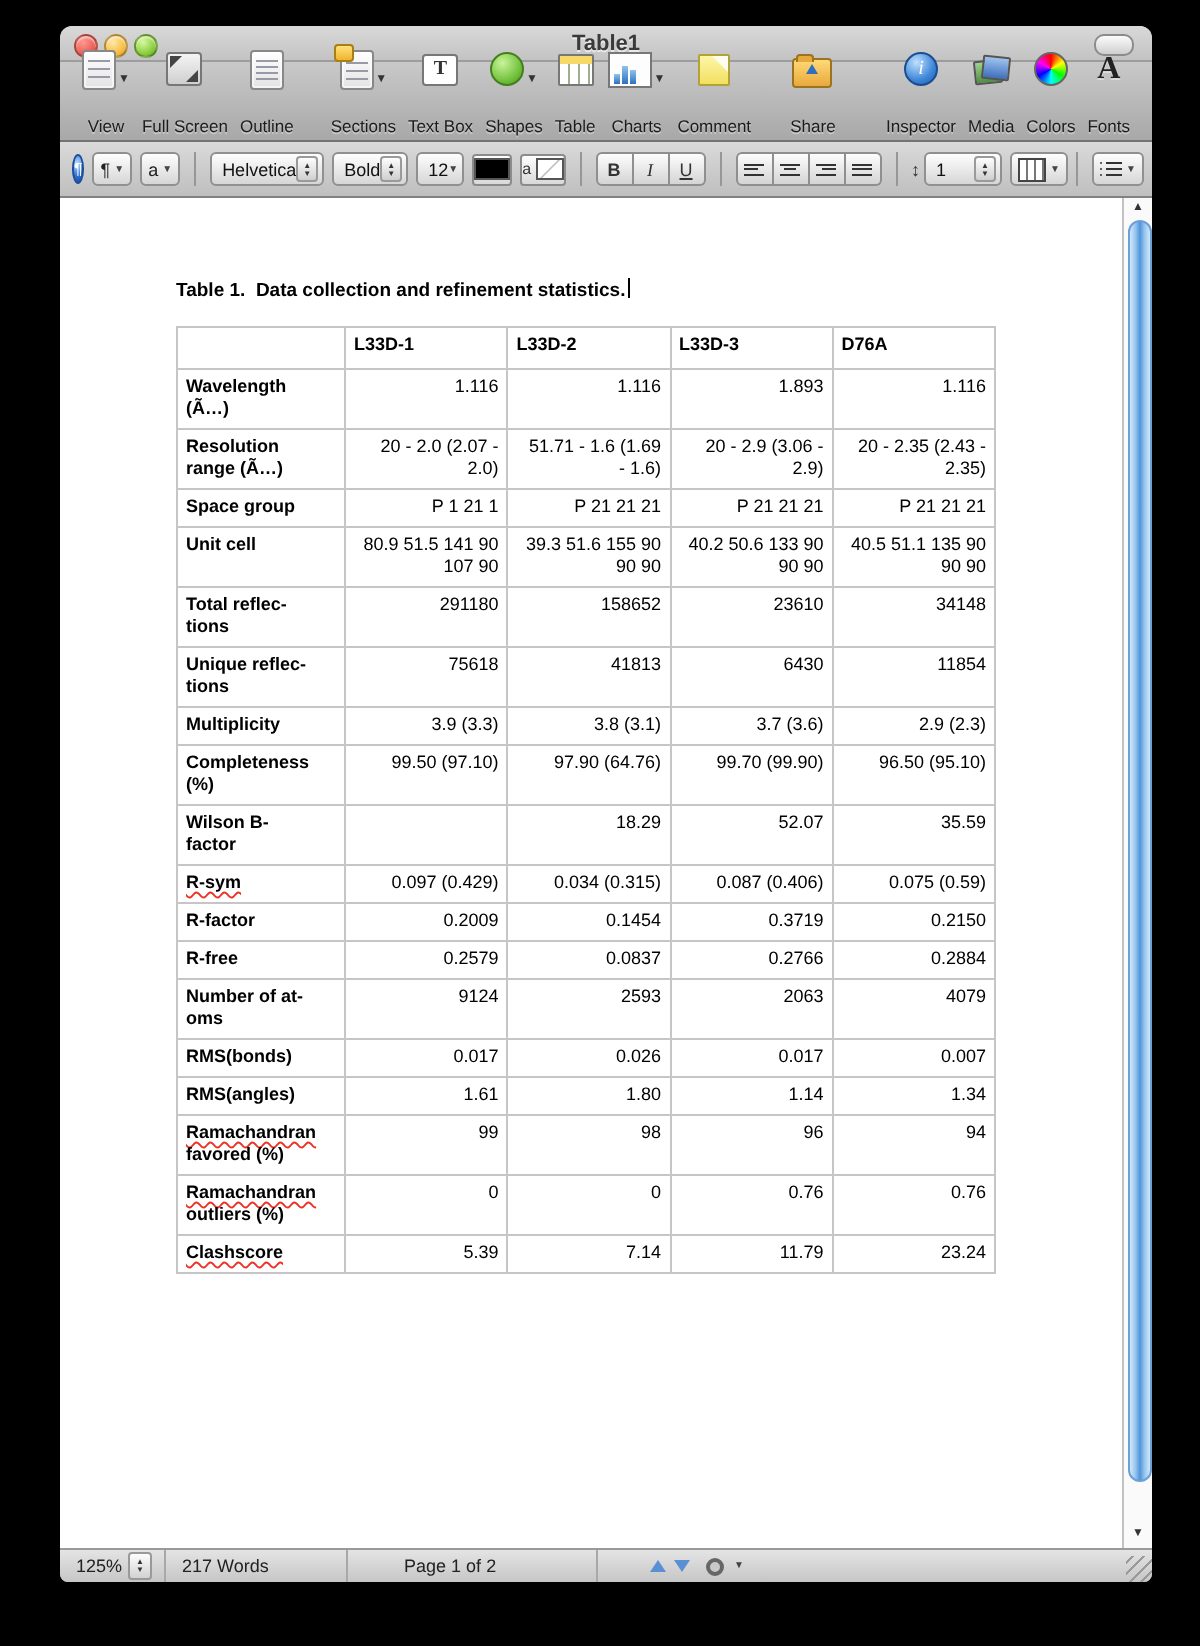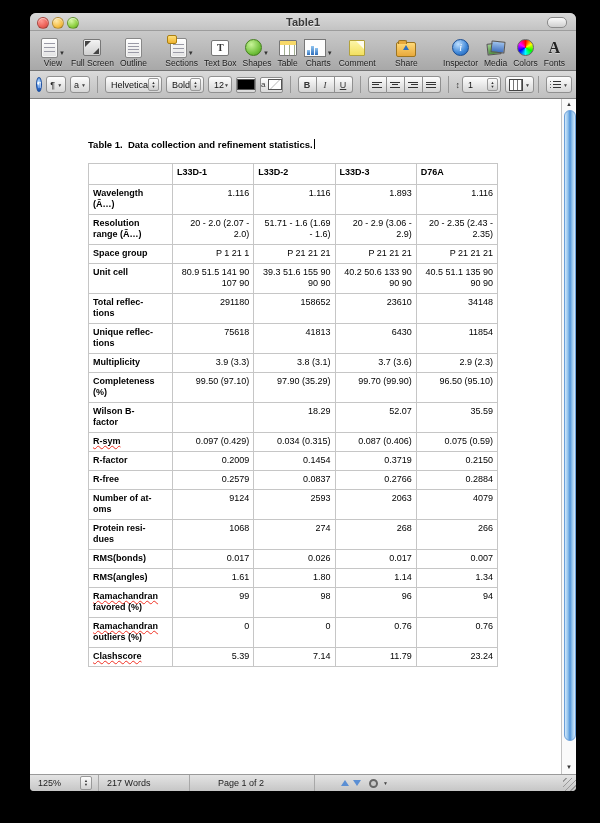--- a/index.html
+++ b/index.html
@@ -11,21 +11,21 @@
   .tl{position:absolute;top:3.5px;width:10px;height:10px;border-radius:50%;border:1px solid rgba(0,0,0,.25);box-shadow:inset 0 1px 1px rgba(255,255,255,.6);}
   .tl.red{left:7px;background:radial-gradient(circle at 35% 30%,#ff9a92,#ec6057 60%,#c1453d);}
   .tl.yellow{left:22px;background:radial-gradient(circle at 35% 30%,#ffe9a8,#f6bf45 60%,#cf9626);}
   .tl.green{left:37px;background:radial-gradient(circle at 35% 30%,#d6f8a2,#8ccf3f 60%,#5da323);}
   .wtitle{font-size:11px;font-weight:bold;color:#3a3a3a;text-shadow:0 1px 0 rgba(255,255,255,.6);}
   .pill{position:absolute;right:9px;top:4px;width:18px;height:9px;border-radius:5px;border:1px solid #8b8b8b;background:linear-gradient(#fbfbfb,#cfcfcf);}
 
   
   .toolbar{height:37px;flex:0 0 37px;background:linear-gradient(#c9c9c9,#a8a8a8);border-bottom:1px solid #737373;display:flex;align-items:flex-end;padding:0 8px 2px 8px;}
   .tbtn{display:flex;flex-direction:column;align-items:center;justify-content:flex-end;margin:0 3px;cursor:default;}
-  .tbtn .lab{font-size:8.5px;color:#1c1c1c;text-shadow:0 1px 0 rgba(255,255,255,.35);margin-top:1px;white-space:nowrap;}
+  .tbtn .lab{font-size:8.5px;color:#1c1c1c;text-shadow:0 1px 0 rgba(255,255,255,.35);margin-top:14px;white-space:nowrap;}
   .ticn{height:19px;display:flex;align-items:center;justify-content:center;position:relative;}
   .drop{font-size:6px;color:#333;margin-left:1px;align-self:flex-end;line-height:8px;}
   .sp1{width:22px;} .sp2{width:24px;} .sp3{width:34px;}
   .pageic{width:15px;height:18px;background:linear-gradient(#fff,#e3e3e3);border:1px solid #888;border-radius:2px;box-shadow:inset 0 0 0 1px rgba(255,255,255,.6);position:relative;}
   .pageic i{position:absolute;left:2px;right:2px;height:1px;background:#9a9aa6;}
   .fsic{width:16px;height:15px;background:linear-gradient(#f4f4f4,#cfcfcf);border:1px solid #777;border-radius:2px;position:relative;}
   .fsic:before,.fsic:after{content:"";position:absolute;width:0;height:0;border:3px solid transparent;}
   .fsic:before{left:1px;top:1px;border-top-color:#444;border-left-color:#444;}
   .fsic:after{right:1px;bottom:1px;border-bottom-color:#444;border-right-color:#444;}
   .badge{position:absolute;left:-4px;top:-4px;width:8px;height:7px;background:linear-gradient(#ffe07a,#f0b42f);border:1px solid #a97f12;border-radius:2px;}
@@ -92,21 +92,21 @@
   .sq{text-decoration:underline wavy #f03023 1px;text-decoration-skip-ink:none;text-align:center;}
 
   
   .vscroll{position:absolute;top:0;right:0;bottom:0;width:14px;background:#fafafa;border-left:1px solid #c2c2c2;}
   .sarrow{position:absolute;left:0;right:0;height:10px;display:flex;align-items:center;justify-content:center;font-size:6px;color:#333;}
   .sarrow.up{top:0;} .sarrow.down{bottom:2px;}
   .thumb{position:absolute;left:1.5px;width:10px;top:11px;height:calc(100% - 46px);border-radius:6px;border:1px solid #6b9fd8;background:linear-gradient(90deg,#d4e9fb 0%,#8fc0ea 30%,#4f93dc 50%,#8fc0ea 70%,#d4e9fb 100%);}
 
   
   .statusbar{height:16px;flex:0 0 16px;background:linear-gradient(#e4e4e4,#c6c6c6);border-top:1px solid #9a9a9a;display:flex;align-items:center;font-size:9px;color:#222;position:relative;}
-  .zoomgrp{display:flex;align-items:center;gap:19px;padding:0 6px 0 8px;}
+  .zoomgrp{display:flex;align-items:center;gap:3px;padding:0 6px 0 8px;}
   .zstep{width:10px;height:12px;border:1px solid #999;border-radius:2px;background:linear-gradient(#fdfdfd,#d2d2d2);display:flex;flex-direction:column;align-items:center;justify-content:center;font-size:4px;line-height:4px;color:#333;}
   .sdiv{width:1px;height:16px;background:#a8a8a8;}
   .swords{width:82px;padding-left:8px;}
   .spage{width:96px;padding-left:28px;}
   .navtri{display:flex;align-items:center;gap:4px;padding-left:26px;}
   .tri{width:0;height:0;border-left:4px solid transparent;border-right:4px solid transparent;}
   .tri.up{border-bottom:6px solid #5b8fd4;}
   .tri.dn{border-top:6px solid #5b8fd4;}
   .gear{width:9px;height:9px;border-radius:50%;border:2px solid #666;box-sizing:border-box;background:#c9c9c9;margin-left:4px;}
   .gear-dn{font-size:5px;color:#444;margin-left:1px;}
@@ -419,21 +419,21 @@
                 <td class="lbl">Multiplicity</td>
                 <td class="val">3.9 (3.3)</td>
                 <td class="val">3.8 (3.1)</td>
                 <td class="val">3.7 (3.6)</td>
                 <td class="val">2.9 (2.3)</td>
               </tr>
               <tr>
                 <td class="lbl">Completeness
 (%)</td>
                 <td class="val">99.50 (97.10)</td>
-                <td class="val">97.90 (35.29)</td>
+                <td class="val">97.90 (64.76)</td>
                 <td class="val">99.70 (99.90)</td>
                 <td class="val">96.50 (95.10)</td>
               </tr>
               <tr>
                 <td class="lbl">Wilson B-
 factor</td>
                 <td class="val"></td>
                 <td class="val">18.29</td>
                 <td class="val">52.07</td>
                 <td class="val">35.59</td>
@@ -459,28 +459,20 @@
                 <td class="val">0.2766</td>
                 <td class="val">0.2884</td>
               </tr>
               <tr>
                 <td class="lbl">Number of at-
 oms</td>
                 <td class="val">9124</td>
                 <td class="val">2593</td>
                 <td class="val">2063</td>
                 <td class="val">4079</td>
-              </tr>
-              <tr>
-                <td class="lbl">Protein resi-
-dues</td>
-                <td class="val">1068</td>
-                <td class="val">274</td>
-                <td class="val">268</td>
-                <td class="val">266</td>
               </tr>
               <tr>
                 <td class="lbl">RMS(bonds)</td>
                 <td class="val">0.017</td>
                 <td class="val">0.026</td>
                 <td class="val">0.017</td>
                 <td class="val">0.007</td>
               </tr>
               <tr>
                 <td class="lbl">RMS(angles)</td>

